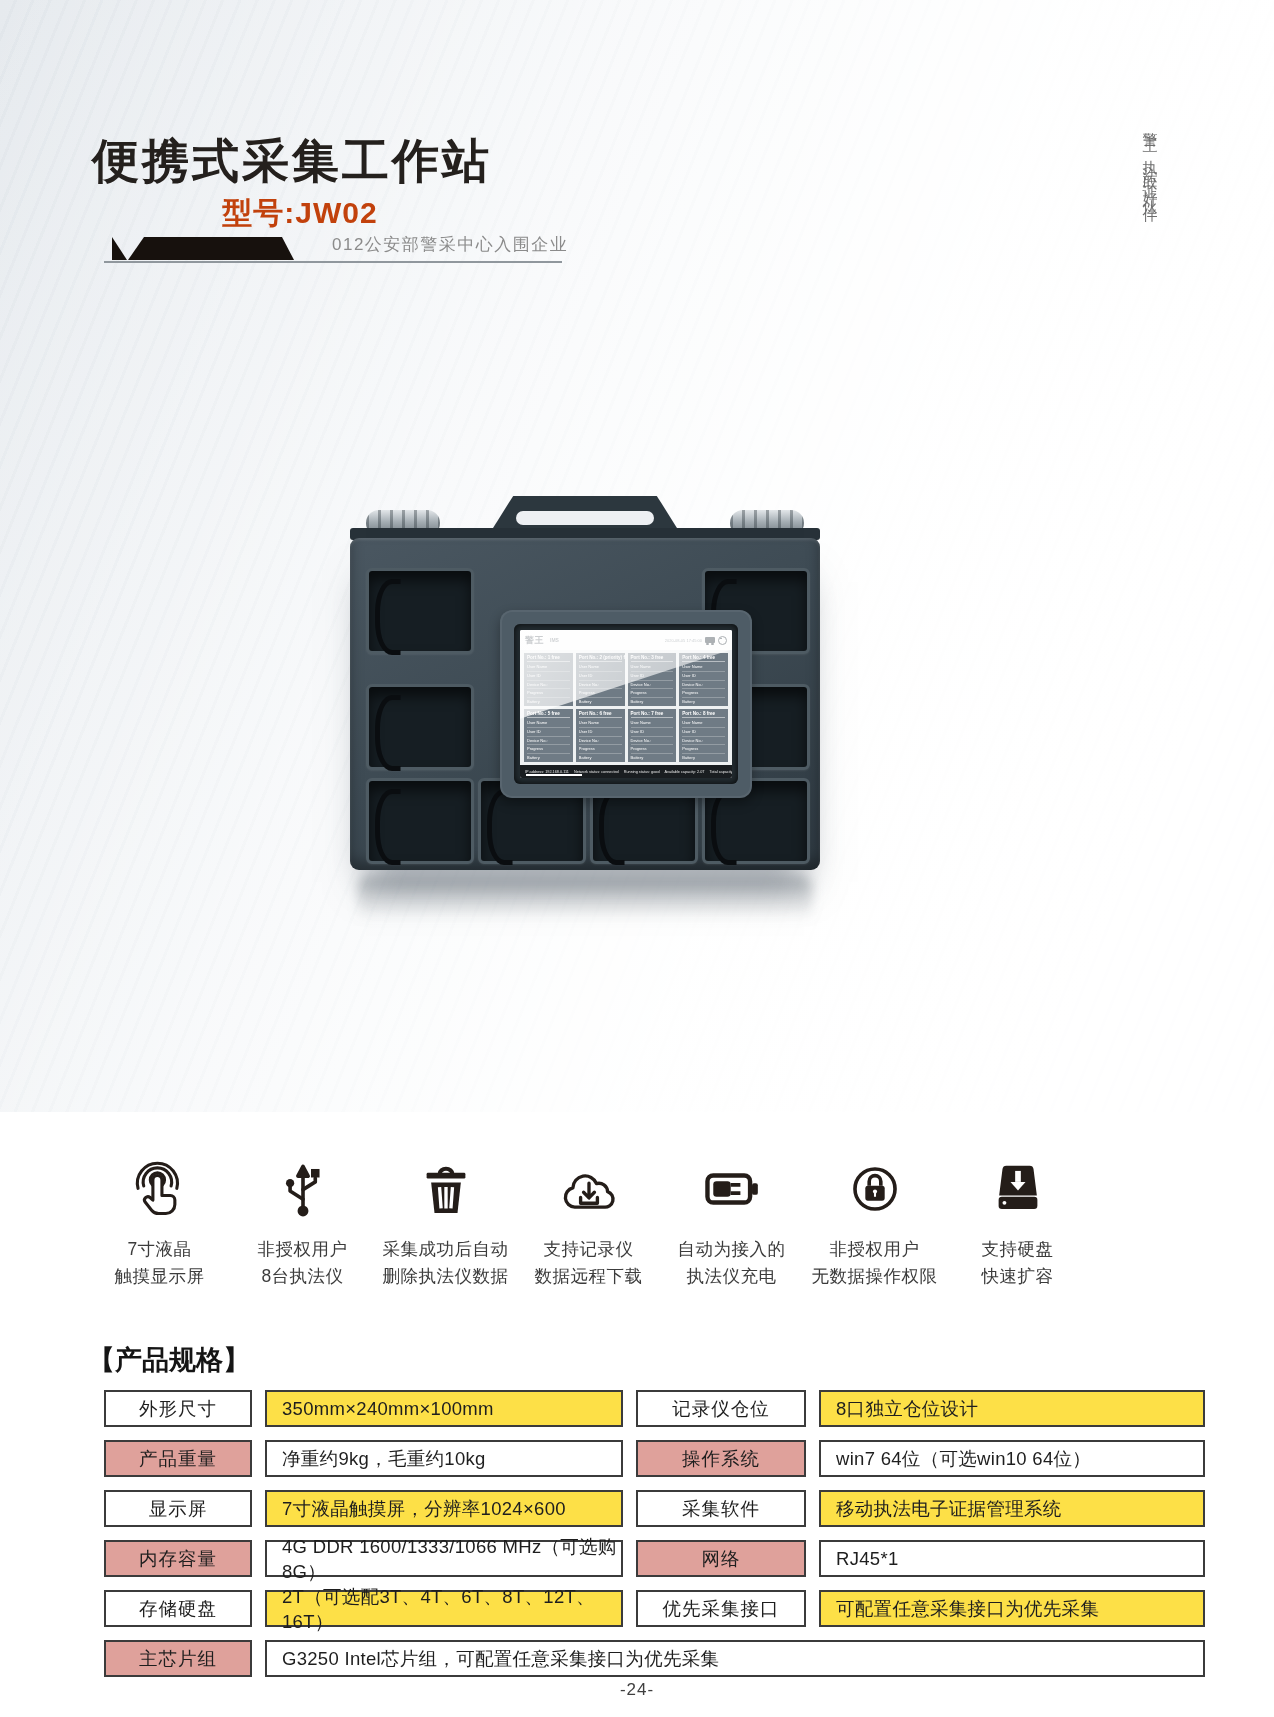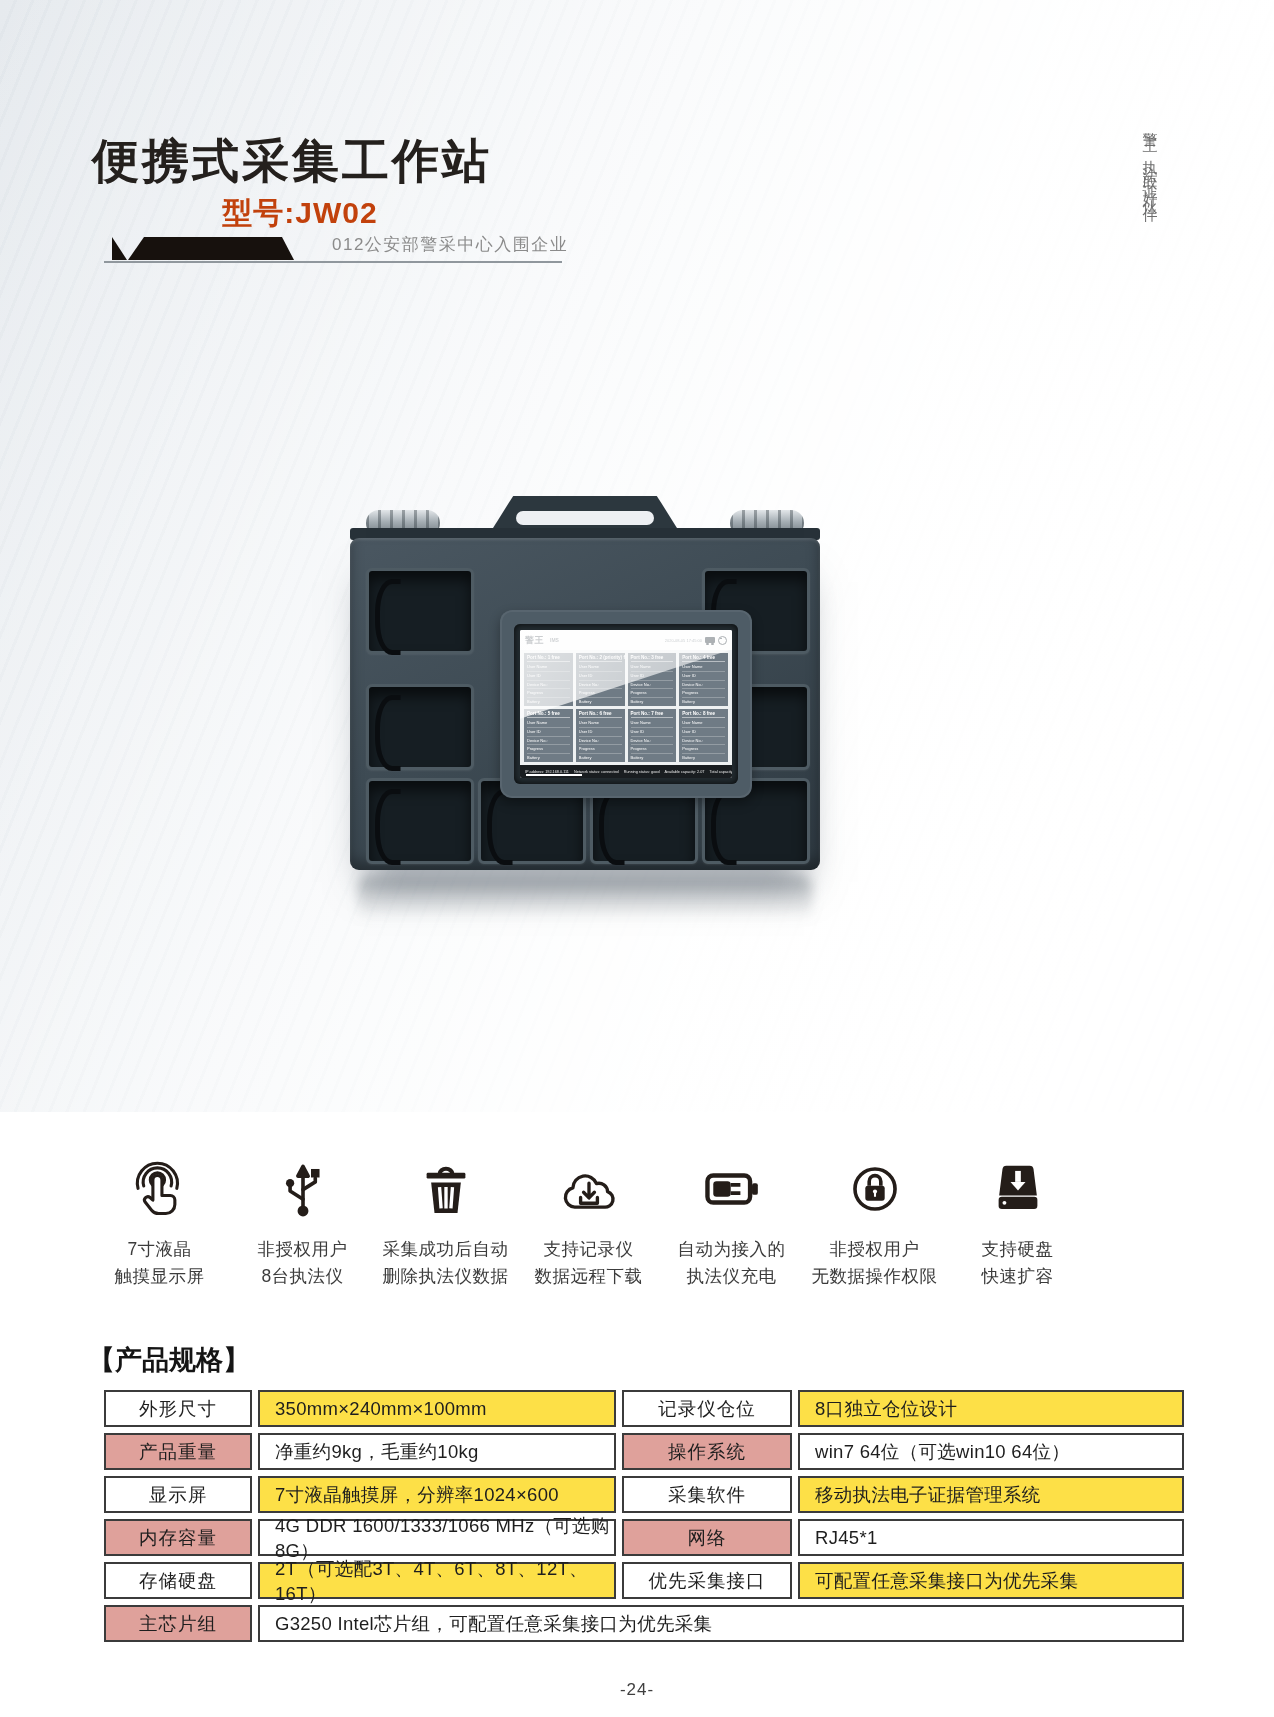--- a/index.html
+++ b/index.html
@@ -101,21 +101,21 @@
     filter:blur(6px);}
   
   .features{position:absolute;left:88px;top:1158px;width:1001px;display:flex;z-index:3;}
   .feature{width:143px;display:flex;flex-direction:column;align-items:center;}
   .f-icon{width:62px;height:62px;margin-bottom:16px;}
   .f-icon svg{width:100%;height:100%;}
   .f-label{font-size:17.5px;line-height:27px;color:#3c3c3c;text-align:center;letter-spacing:.5px;}
   
   .spec-heading{position:absolute;left:88px;top:1342px;font-size:27px;font-weight:800;color:#151515;z-index:3;}
   .spec-table{position:absolute;left:104px;top:1390px;z-index:3;
-    display:grid;grid-template-columns:148px 358px 170px 386px;gap:6px;}
+    display:grid;grid-template-columns:148px 358px 170px 386px;gap:13px;}
   .cell{box-sizing:border-box;border:2px solid #3b3b3b;height:37px;display:flex;align-items:center;
     font-size:18.5px;color:#1e1e1e;background:#fff;}
   .cell.lab{justify-content:center;letter-spacing:1px;}
   .cell.val{padding-left:15px;letter-spacing:.3px;}
   .cell.val-gray{background:#fde047;}
   .cell.lab-pink{background:#dfa19b;}
   .cell.colspan{grid-column:2 / 5;}
   
   .page-number{position:absolute;left:0;right:0;top:1680px;text-align:center;
     font-size:17px;color:#3f3f3f;letter-spacing:1px;z-index:3;}

